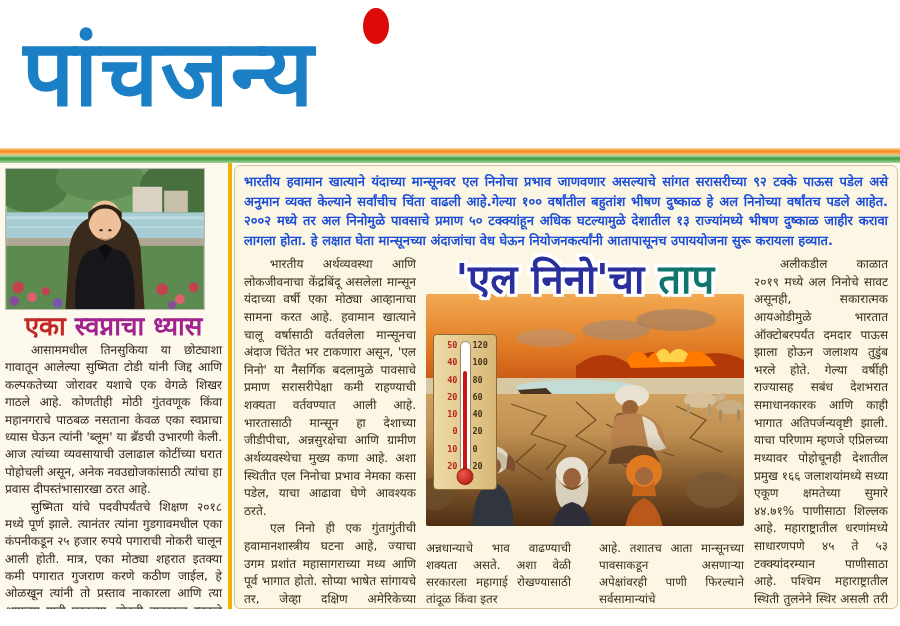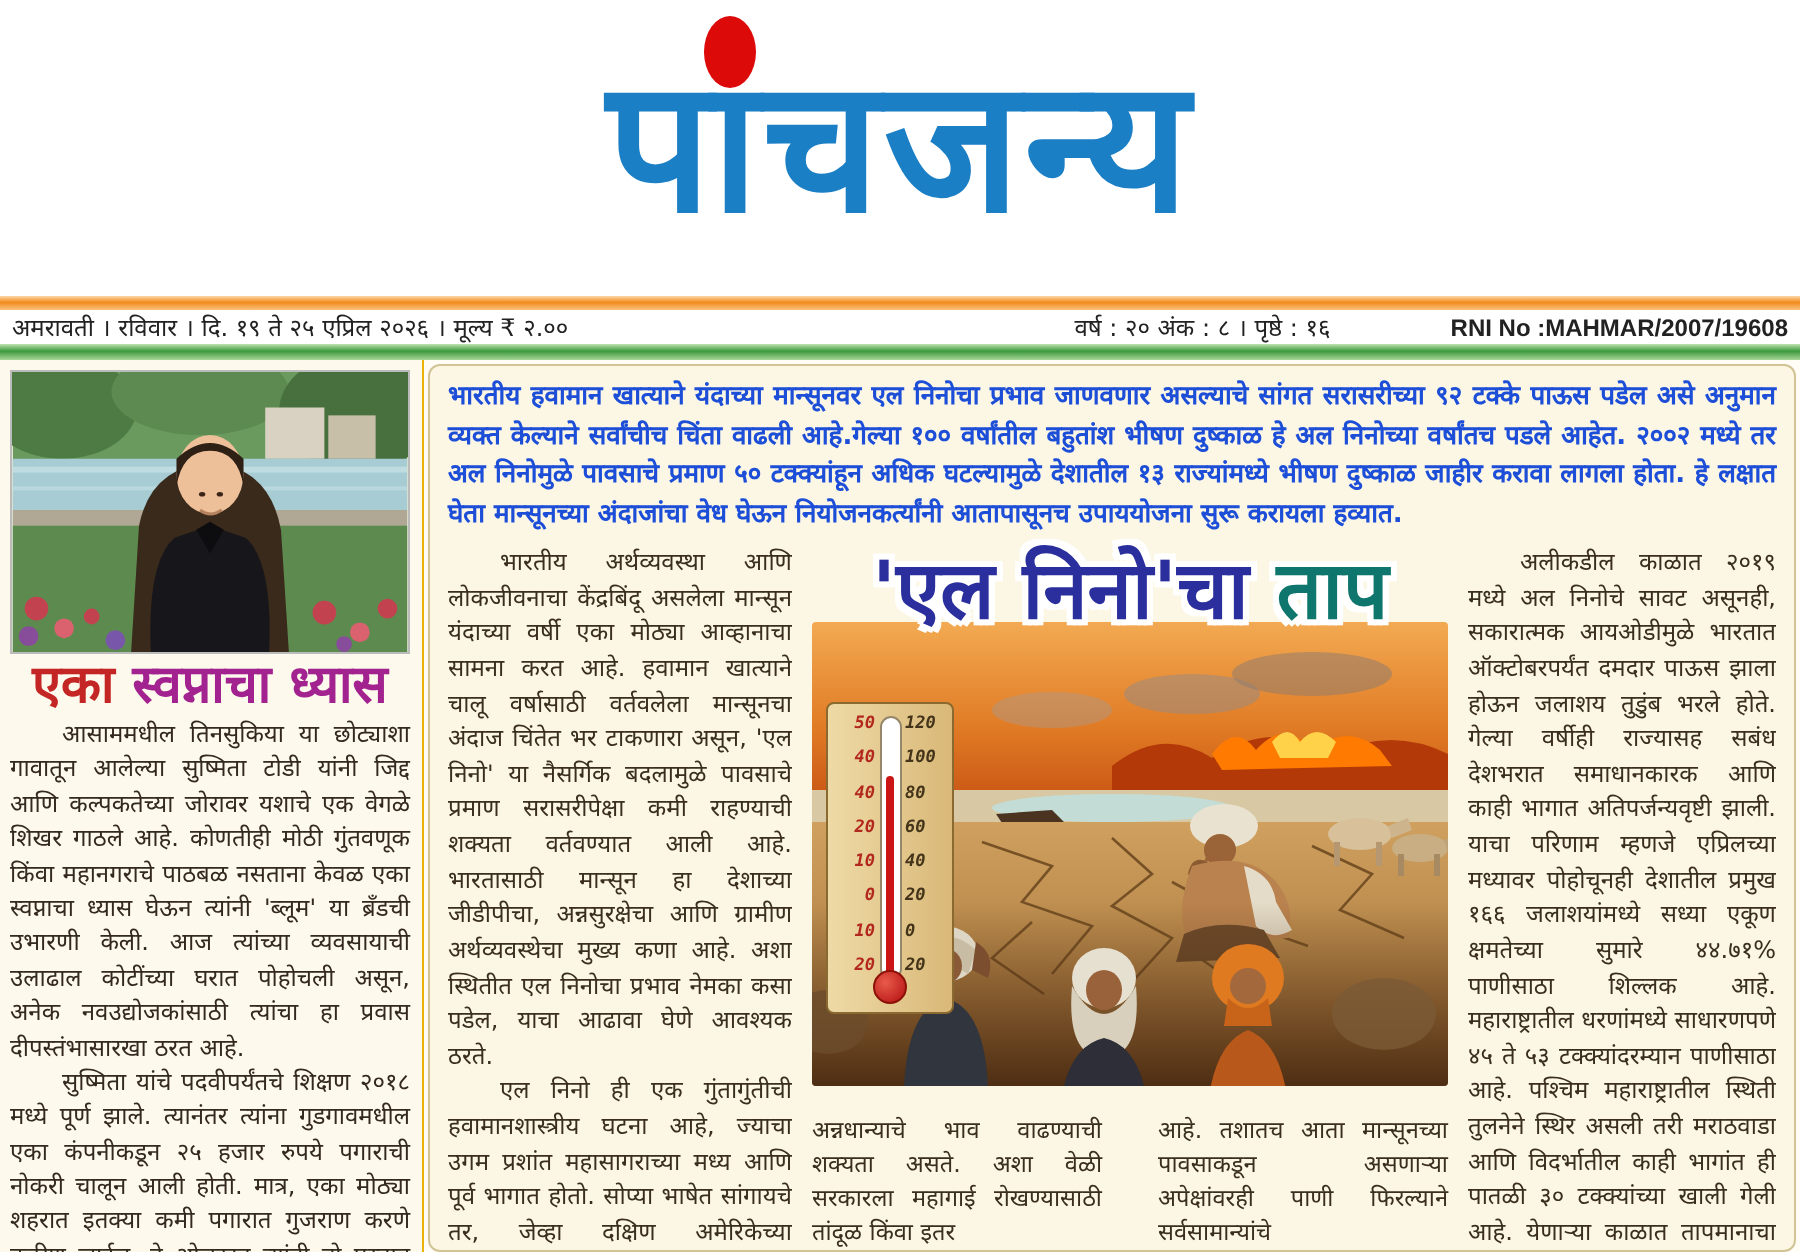--- a/index.html
+++ b/index.html
@@ -1,41 +1,41 @@
 <!DOCTYPE html>
 <html><head>
 <meta charset="utf-8">
 <style>
   * { box-sizing: border-box; margin: 0; padding: 0; }
   html,body { width:900px; height:626px; overflow:hidden; background:#fff;
     font-family:"DejaVu Sans", sans-serif; }
   .page { position:relative; width:900px; height:626px; background:#fff; }
 
   
-  .masthead { position:relative; height:148px; text-align:center; overflow:hidden; }
+  .masthead { position:relative; height:148px; overflow:hidden;margin-left:22px; }
   .masthead-title { font-size:92px; font-weight:bold; color:#1b7fc6; line-height:148px;
     letter-spacing:2px; font-family:"DejaVu Sans", sans-serif; }
   .masthead-dot { position:absolute; left:calc(50% - 98px); top:8px; width:26px; height:36px;
     background:#dd0a0a; border-radius:50%; }
 
   
   .bar-orange { height:7px; background:linear-gradient(to bottom,#fcd9a8,#f28a1c 45%,#f9c27e); }
   .bar-green  { height:8px; background:linear-gradient(to bottom,#bfe3b0,#3d9a3d 45%,#a9d69a); }
   .dateline { height:17px; display:flex; align-items:center; padding:0 6px;
     font-size:12px; color:#222; }
   .dateline .dl-left { flex:1; }
   .dateline .dl-issue { margin-right:60px; }
   .dateline .dl-rni { font-family:"Liberation Sans", sans-serif; font-weight:bold; font-size:12px; }
 
   
   .content { display:flex; height:446px; background:#fffdf6; }
 
   
-  .sidebar { width:212px; padding:5px 6px 0 5px; background:#fdf9ec; overflow:hidden;
-    border-right:1px solid #eab308; }
+  .sidebar { width:232px; padding:5px 6px 0 5px; background:#fdf9ec; overflow:hidden;
+    border-right:4px solid #eab308; }
   .sb-photo { width:200px; height:142px; border:1px solid #bbb; display:block; }
   .sb-headline { text-align:center; font-size:26px; font-weight:bold; line-height:32px;
     white-space:nowrap; }
   .sb-h1 { color:#c42525; }
   .sb-h2 { color:#a2238f; }
   .sb-body { font-size:12px; line-height:1.45; text-align:justify; color:#33291c; }
   .sb-body p { text-indent:26px; }
 
   
   .article { flex:1; margin:2px 2px 0 2px; background:#fcf7e4; border:1px solid #d3c394;
@@ -56,21 +56,21 @@
     text-shadow:-3px -3px 0 #fff, 3px -3px 0 #fff, -3px 3px 0 #fff, 3px 3px 0 #fff,
       0 -3px 0 #fff, 0 3px 0 #fff, -3px 0 0 #fff, 3px 0 0 #fff; }
   .fh-blue { color:#2a2f9d; }
   .fh-red  { color:#0f766e; }
   .feat-img { position:relative; width:318px; height:232px; overflow:hidden; border-radius:2px; }
   .feat-img svg { position:absolute; inset:0; }
 
   
   .thermo { position:absolute; left:7px; top:40px; width:64px; height:156px;
     background:linear-gradient(to right,#eedaa6,#d9b878); border:1px solid #8a6a30;
-    border-radius:4px; display:flex; padding:0 2px; z-index:2;font-style:italic; }
+    border-radius:4px; display:flex; padding:0 2px; z-index:2; }
   .thermo .scale { flex:1; display:flex; flex-direction:column; justify-content:space-between;
     padding:5px 1px 18px 1px; font-size:8.5px; font-weight:bold; font-family:"DejaVu Sans Mono", monospace; }
   .thermo .scale-left { color:#b3281e; text-align:right; }
   .thermo .scale-right { color:#44351a; text-align:left; }
   .thermo .tube { width:11px; margin:6px 1px 16px 1px; background:#fff;
     border:1px solid #97876a; border-radius:6px; position:relative; }
   .thermo .mercury { position:absolute; left:50%; transform:translateX(-50%); bottom:0;
     width:4px; height:78%; background:#cc1515; border-radius:2px; }
   .thermo .bulb { position:absolute; left:50%; transform:translateX(-50%); bottom:-13px;
     width:17px; height:17px; background:radial-gradient(circle at 35% 35%, #e85a4a, #b30f0f);
@@ -84,25 +84,20 @@
 
 <div class="page">
 
   <div class="masthead">
     <span class="masthead-title">पांचजन्य</span>
     <span class="masthead-dot"></span>
   </div>
 
   <div class="bar-orange"></div>
 
-  <div class="dateline">
-    <span class="dl-left">अमरावती । रविवार । दि. १९ ते २५ एप्रिल २०२६ । मूल्य ₹ २.००</span>
-    <span class="dl-issue">वर्ष : २० अंक : ८ । पृष्ठे : १६</span>
-    <span class="dl-rni">RNI No :MAHMAR/2007/19608</span>
-  </div>
 
   <div class="bar-green"></div>
 
   <div class="content">
 
     <div class="sidebar">
       <svg class="sb-photo" viewBox="0 0 200 142" xmlns="http://www.w3.org/2000/svg">
         <rect width="200" height="142" fill="#6a9a5e"></rect>
         <ellipse cx="25" cy="18" rx="38" ry="26" fill="#4e7a44"></ellipse>
         <ellipse cx="95" cy="10" rx="45" ry="22" fill="#5c8a50"></ellipse>

